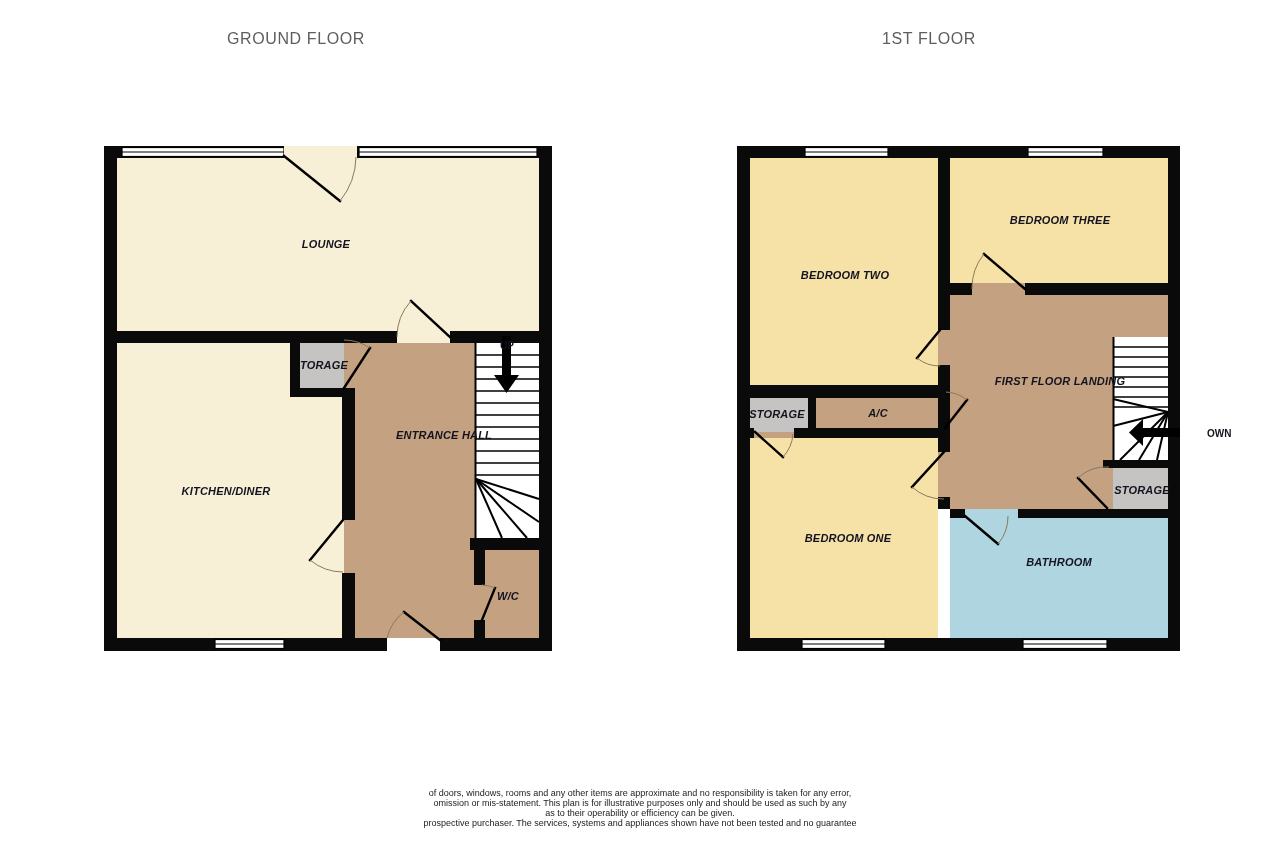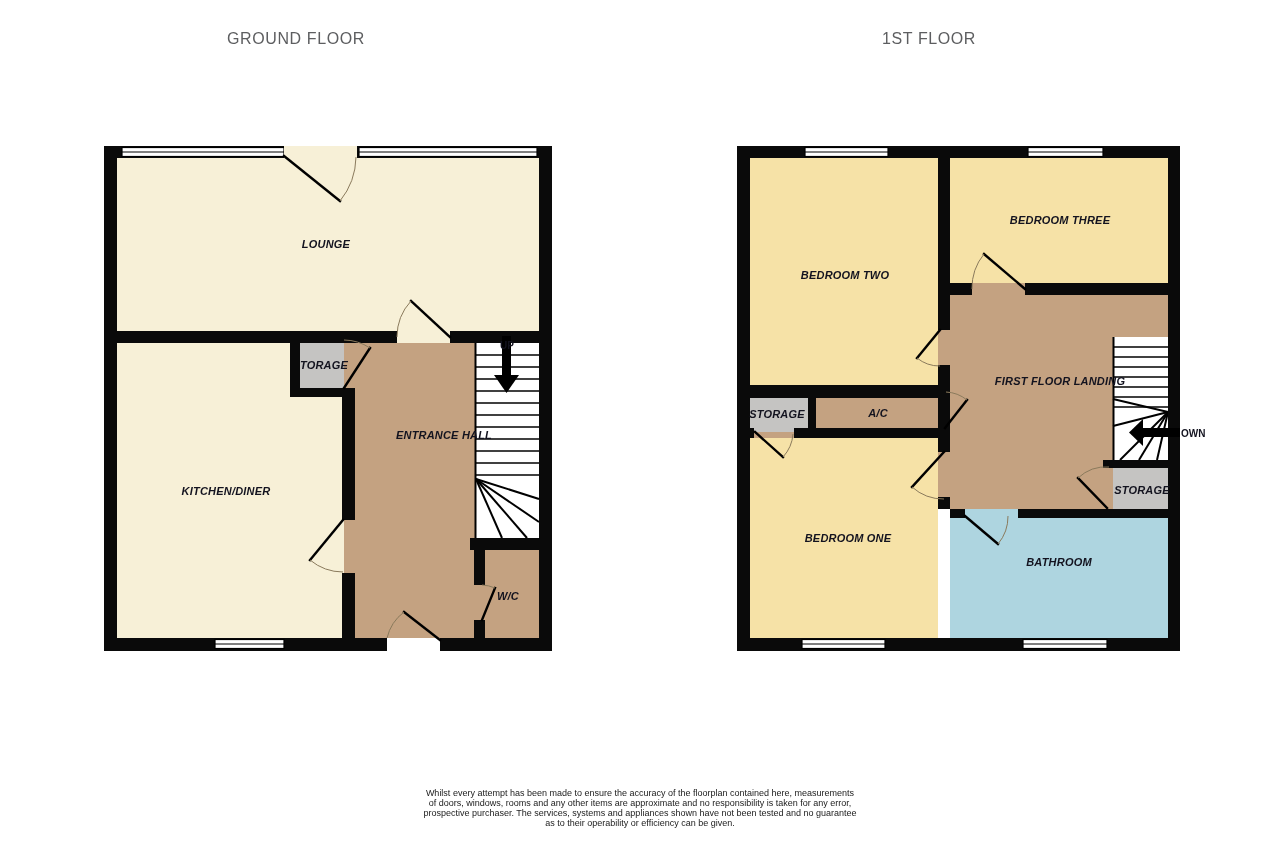--- a/index.html
+++ b/index.html
@@ -224,21 +224,21 @@
   </svg>
 
   <div class="room-label" style="left:108px;top:129px;">BEDROOM TWO</div>
   <div class="room-label" style="left:323px;top:74px;">BEDROOM THREE</div>
   <div class="room-label" style="left:323px;top:235px;">FIRST FLOOR LANDING</div>
   <div class="room-label" style="left:40px;top:268px;">STORAGE</div>
   <div class="room-label" style="left:141px;top:267px;">A/C</div>
   <div class="room-label" style="left:105px;top:392px;padding-left:12px;">BEDROOM ONE</div>
   <div class="room-label" style="left:405px;top:344px;">STORAGE</div>
   <div class="room-label" style="left:322px;top:416px;">BATHROOM</div>
-  <div class="dir-label left-anchored" style="left:444px;top:287px;">OWN</div>
+  <div class="dir-label left-anchored" style="left:444px;top:287px;padding-left:26px;">OWN</div>
 </div>
 
 <div class="disclaimer">
-  <div>Whilst every attempt has been made to ensure the accuracy of the floorplan contained here, measurements</div>
   <div>of doors, windows, rooms and any other items are approximate and no responsibility is taken for any error,</div>
+  <div>omission or mis-statement. This plan is for illustrative purposes only and should be used as such by any</div>
+  <div>as to their operability or efficiency can be given.</div>
   <div>prospective purchaser. The services, systems and appliances shown have not been tested and no guarantee</div>
-  <div>as to their operability or efficiency can be given.</div>
 </div>
 
 </body></html>

